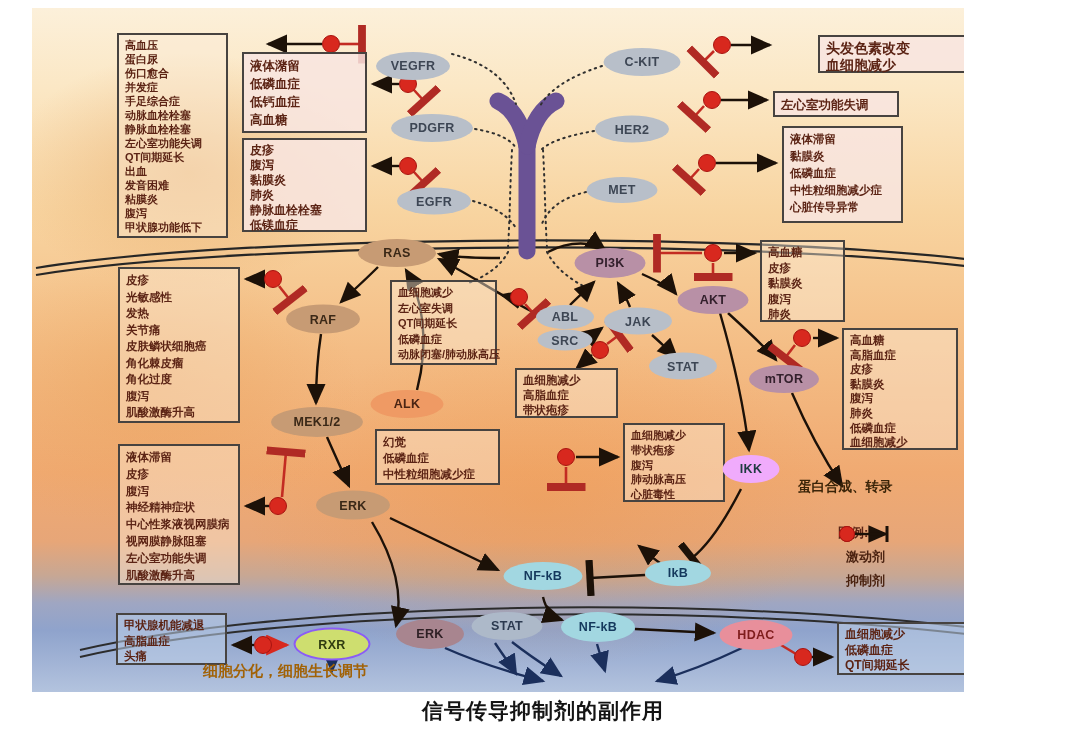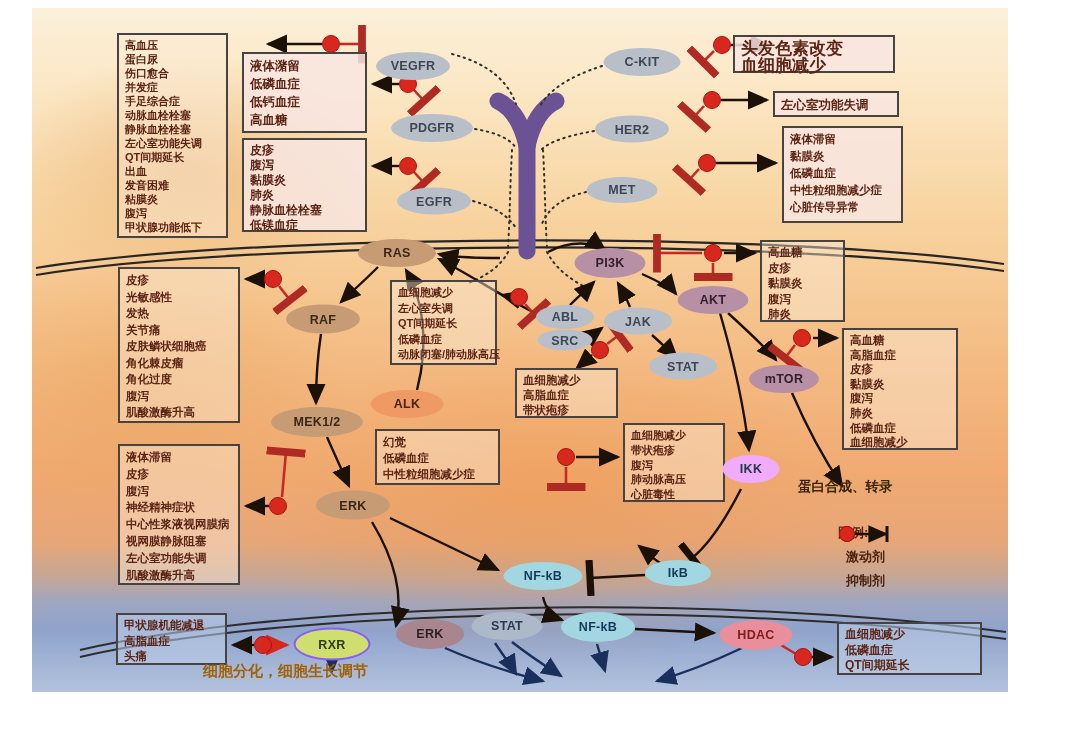--- a/index.html
+++ b/index.html
@@ -1,16 +1,16 @@
 <!DOCTYPE html>
 <html><head>
 <meta charset="utf-8">
 <style>
   html,body{margin:0;padding:0;}
-  .canvas{position:relative;width:1086px;height:737px;background:#ffffff;
+  .canvas{position:relative;width:964px;height:737px;background:#ffffff;
     font-family:"Liberation Sans","DejaVu Sans",sans-serif;overflow:hidden;}
   .bg{position:absolute;left:32px;top:8px;width:976px;height:684px;
     background:
       radial-gradient(ellipse 260px 170px at 16% 24%, rgba(226,160,92,.45), transparent 70%),
       radial-gradient(ellipse 300px 200px at 12% 56%, rgba(232,158,84,.40), transparent 70%),
       radial-gradient(ellipse 420px 240px at 52% 72%, rgba(238,148,66,.35), transparent 70%),
       linear-gradient(180deg,#fcf0da 0%,#fbe7c4 12%,#f8d4a0 30%,#f4bd85 50%,
         #f0aa72 68%,#e7a678 78%,#c7a794 83%,#9fa6c2 87%,#8fa3cc 91%,#b3c3de 100%);}
   .box{position:absolute;border:2px solid #474340;color:#5c2415;font-weight:700;
     padding:3px 6px;box-sizing:border-box;}
@@ -209,21 +209,21 @@
       <div>高血糖</div>
     </div>
   <div class="box bg-pink" style="left:242px;top:138px;width:125px;height:94px;font-size:12px;line-height:15px;">
       <div>皮疹</div>
       <div>腹泻</div>
       <div>黏膜炎</div>
       <div>肺炎</div>
       <div>静脉血栓栓塞</div>
       <div>低镁血症</div>
     </div>
-  <div class="box bg-pink" style="left:733px;top:35px;width:162px;height:38px;font-size:17px;line-height:17px;">
+  <div class="box bg-pink" style="left:818px;top:35px;width:162px;height:38px;font-size:14px;line-height:17px;">
       <div>头发色素改变</div>
       <div>血细胞减少</div>
     </div>
   <div class="box bg-pink" style="left:773px;top:91px;width:126px;height:26px;font-size:12.5px;line-height:19px;">
       <div>左心室功能失调</div>
     </div>
   <div class="box bg-pink" style="left:782px;top:126px;width:121px;height:97px;font-size:11.5px;line-height:17px;">
       <div>液体滞留</div>
       <div>黏膜炎</div>
       <div>低磷血症</div>
@@ -353,13 +353,14 @@
     <div class="row">
       <svg width="58" height="20">
         <circle cx="9" cy="10" r="7.5" fill="#d8281e" stroke="#a81410"></circle>
         <line x1="17" y1="10" x2="49" y2="10" stroke="#1c1108" stroke-width="2.2"></line>
         <line x1="49" y1="2" x2="49" y2="18" stroke="#1c1108" stroke-width="3"></line>
       </svg>
       <span>抑制剂</span>
     </div>
   </div>
 
+  <div class="title">信号传导抑制剂的副作用</div>
 </div>
 
 </body></html>

